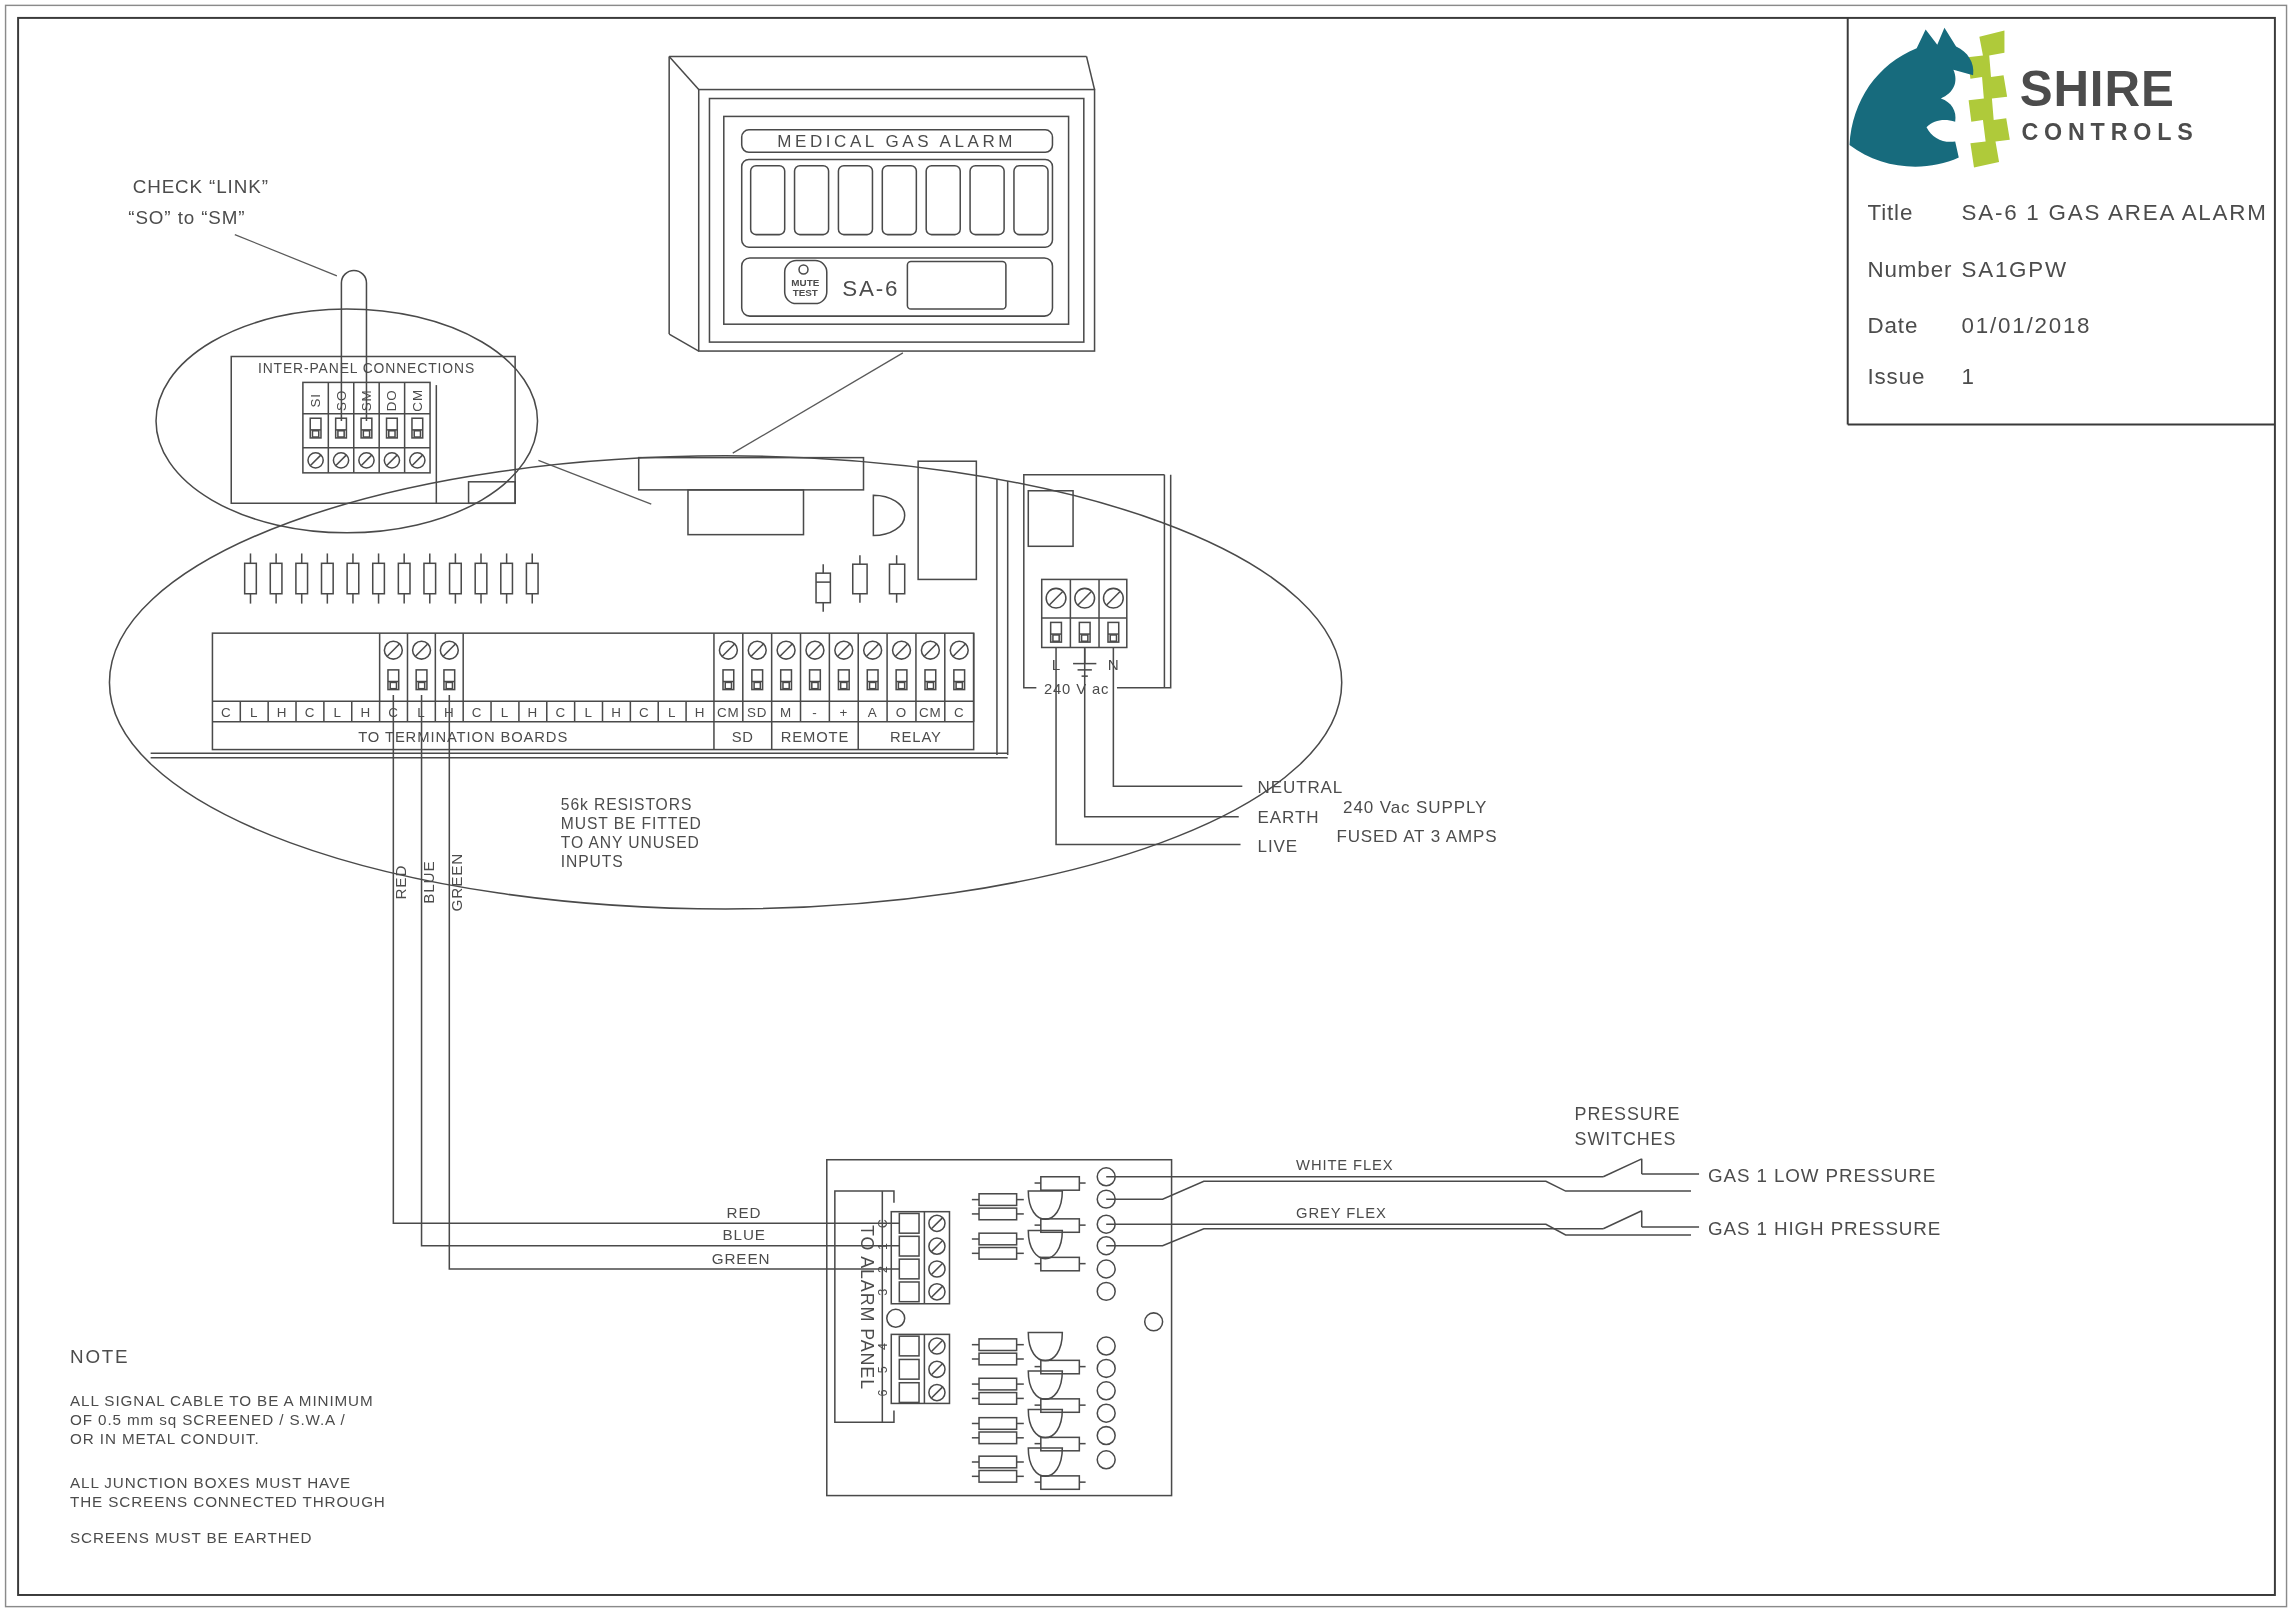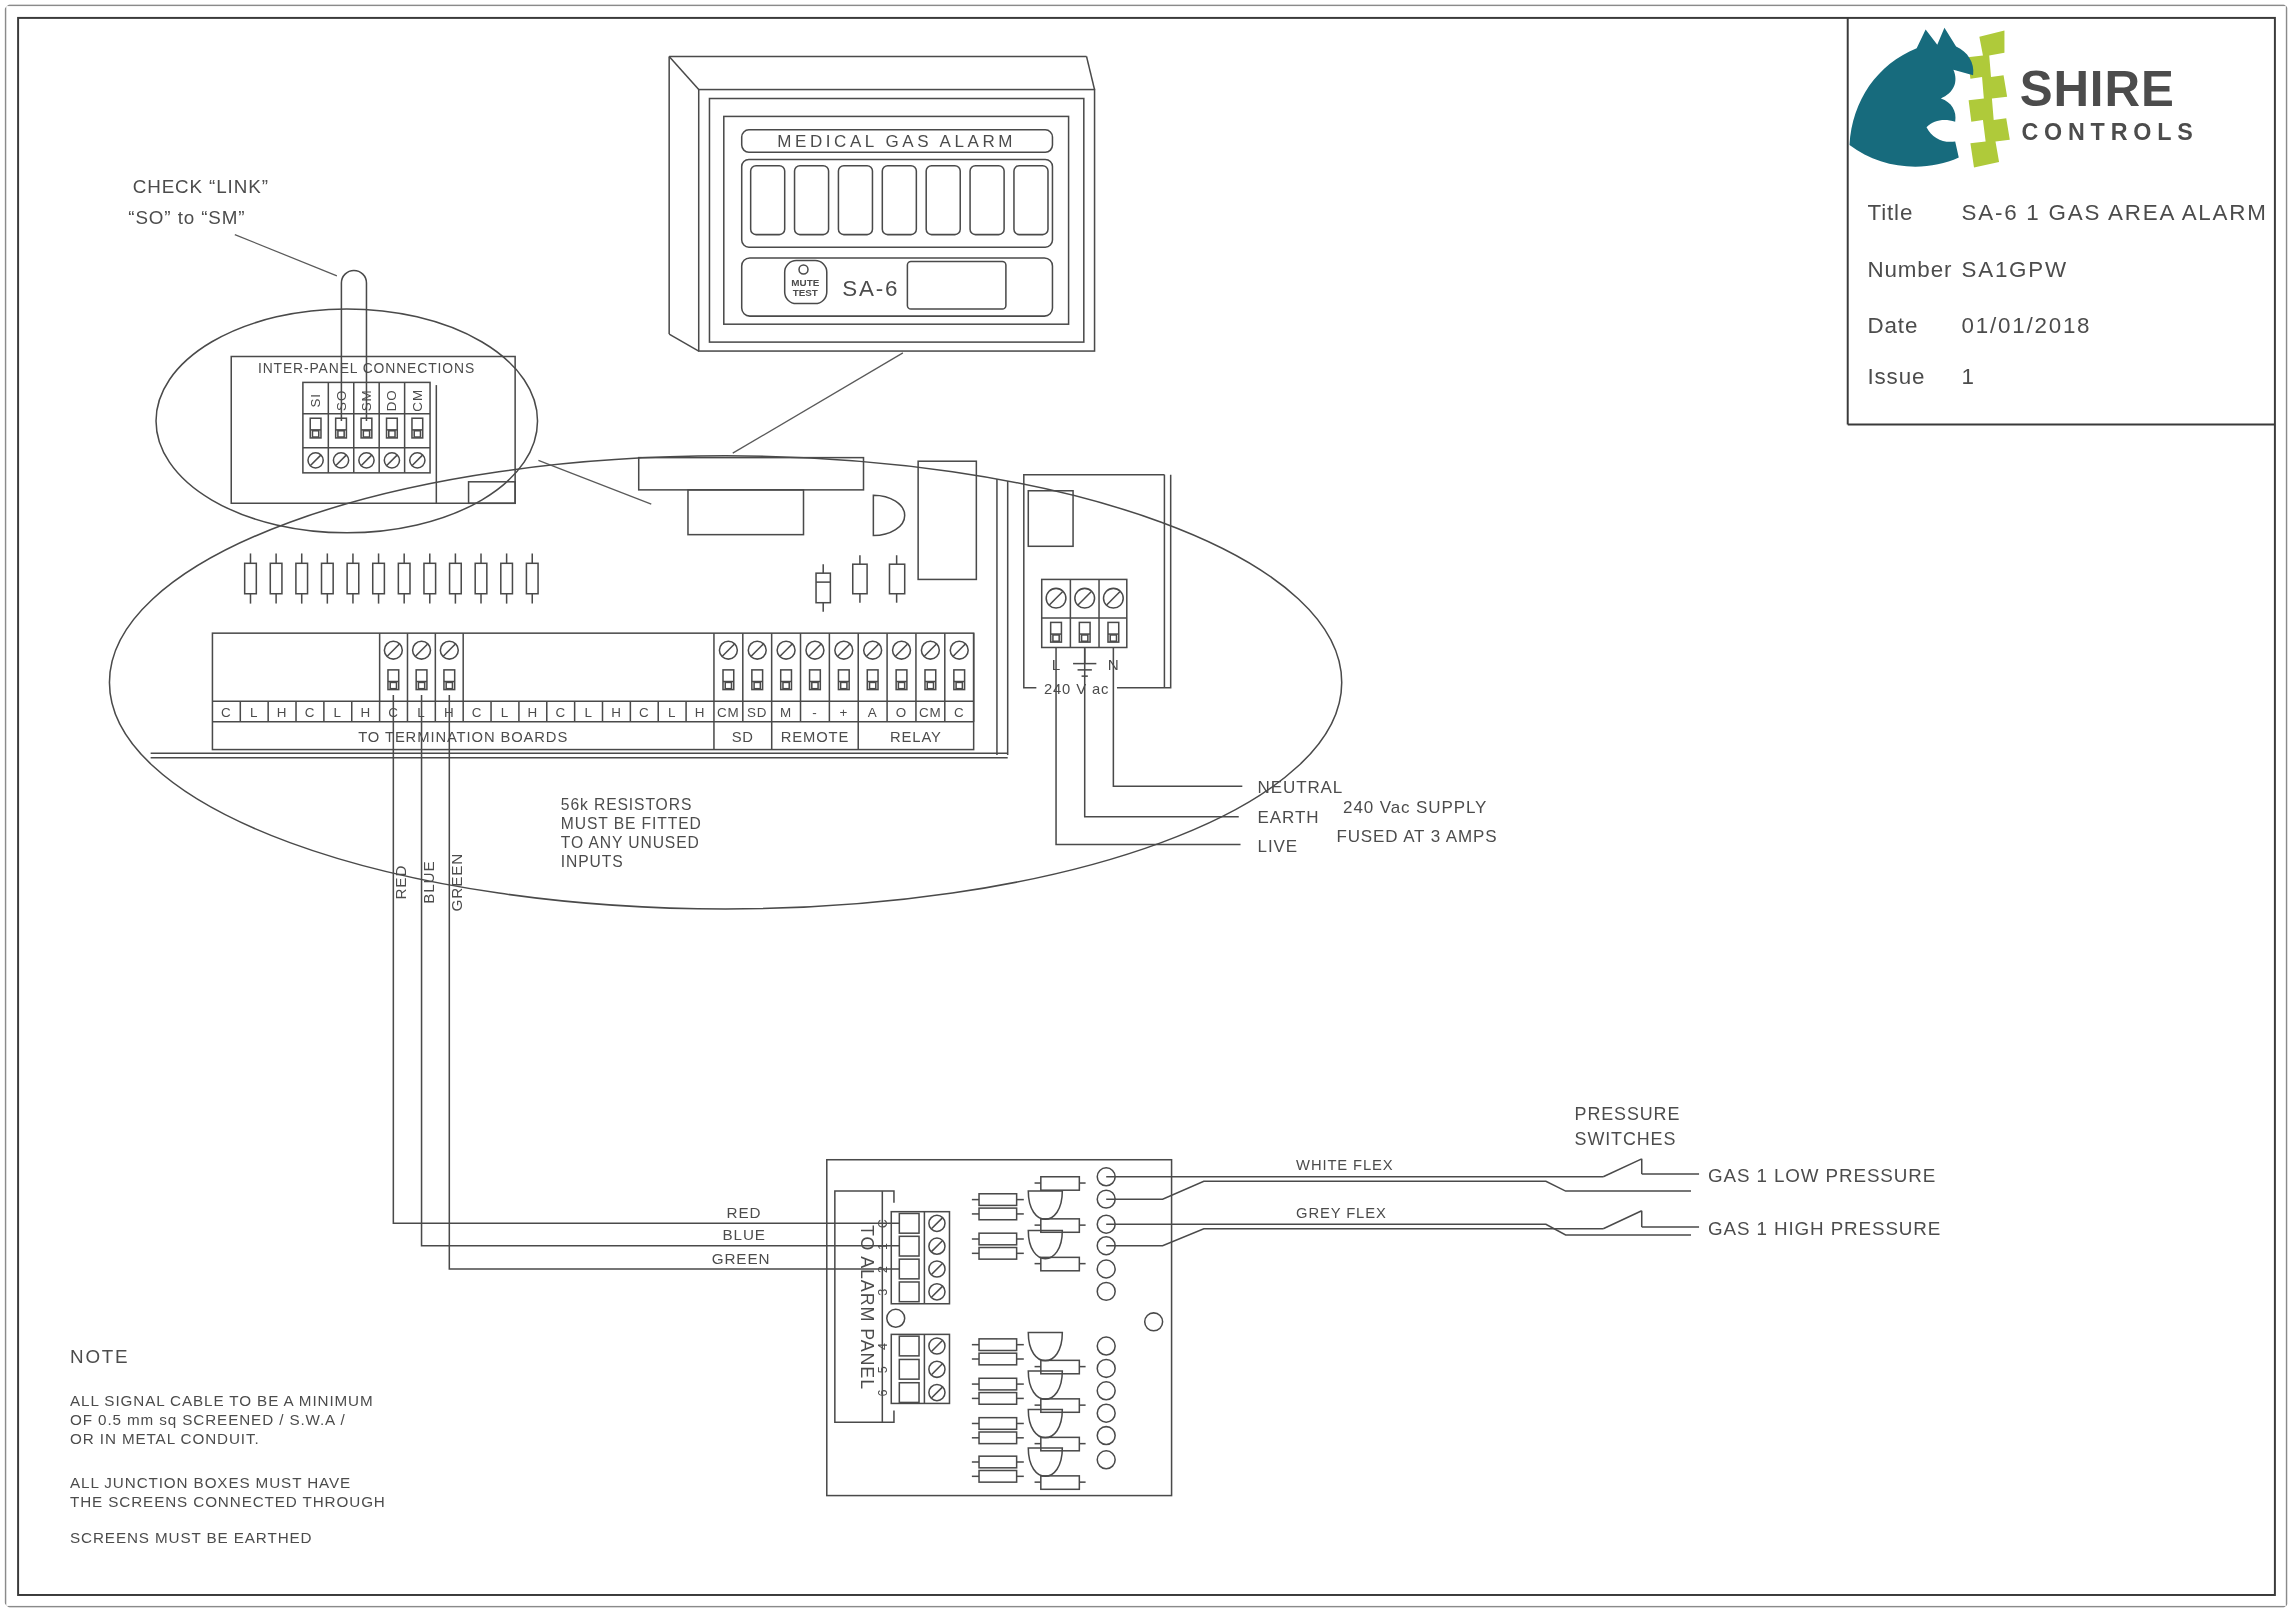--- a/index.html
+++ b/index.html
@@ -1,16 +1,16 @@
 <!DOCTYPE html>
 <html style="font-size:14.3px"><head>
 <meta charset="utf-8">
 <style>
   html,body{margin:0;padding:0;background:#fff;}
-  .page{position:relative;width:2293px;height:1612px;background:#ffffff;overflow:hidden;border-radius:22px;}
+  .page{position:relative;width:2293px;height:1612px;background:#ffffff;overflow:hidden;}
   svg{position:absolute;left:0;top:0;}
   .ln{fill:none;stroke:#4a4a4a;stroke-width:1.7;}
   .lt{fill:none;stroke:#5a5a5a;stroke-width:1.4;}
   .bd{fill:none;stroke:#3a3a3a;stroke-width:2.2;}
   .bd2{fill:none;stroke:#8a8a8a;stroke-width:1.6;}
   text{font-family:"Liberation Sans","DejaVu Sans",sans-serif;fill:#4c4c4c;}
   .cad{letter-spacing:1px;}
   .cad2{letter-spacing:2px;}
   .mid{text-anchor:middle;}
   .end{text-anchor:end;}

